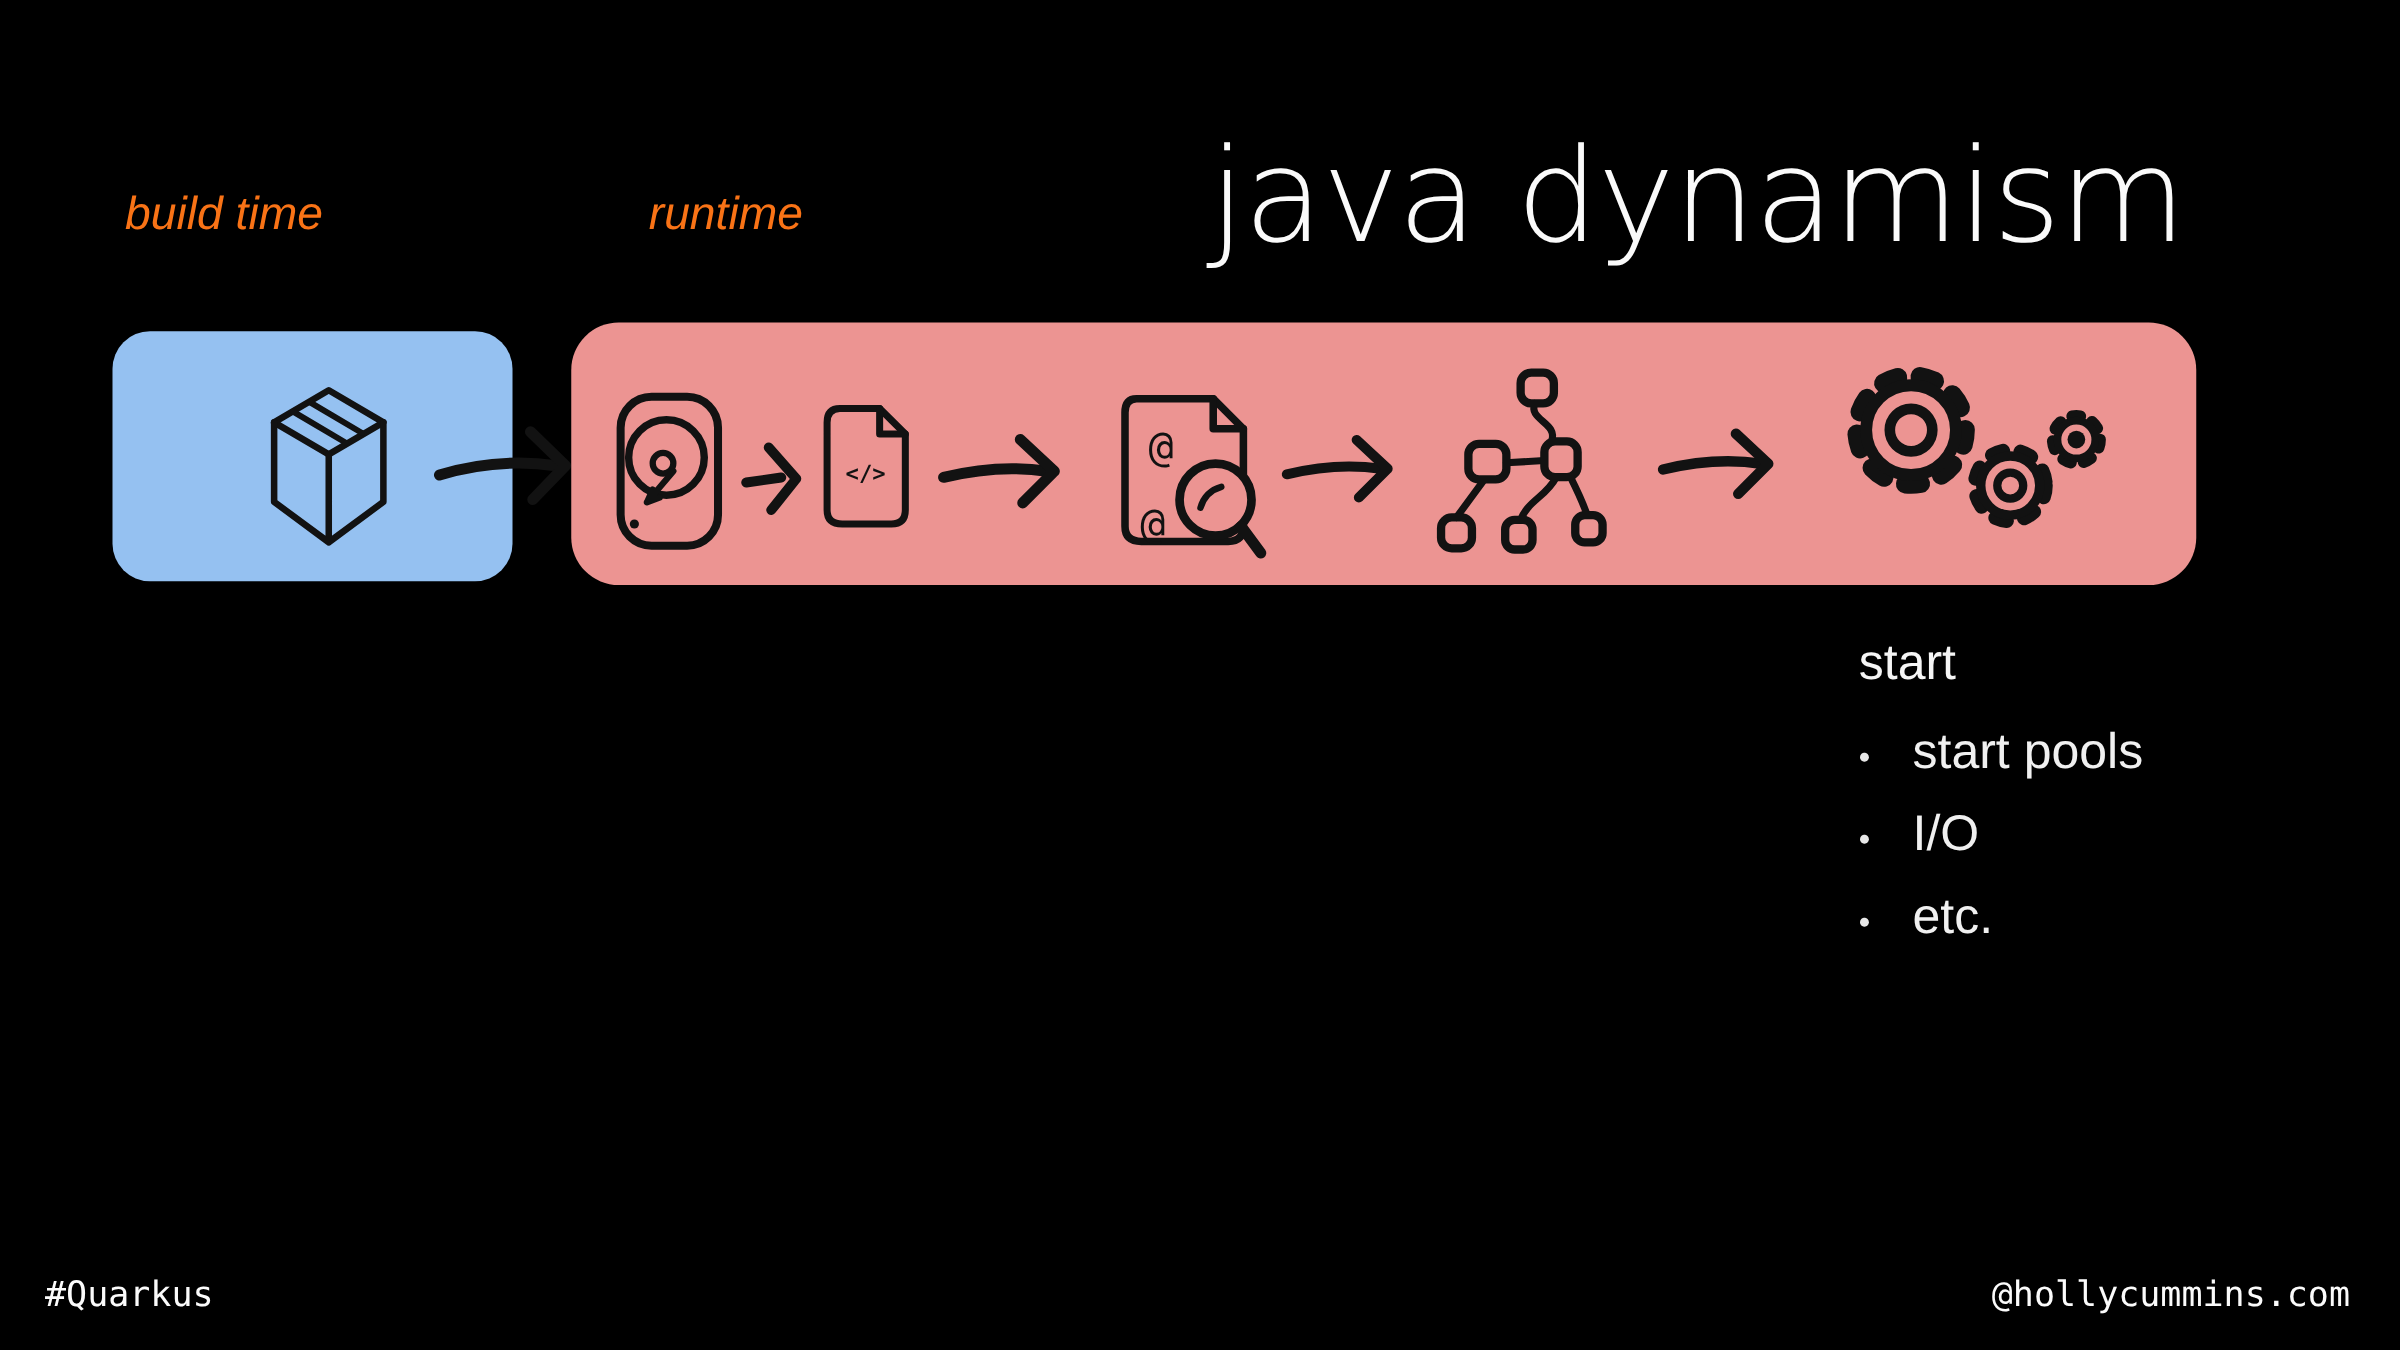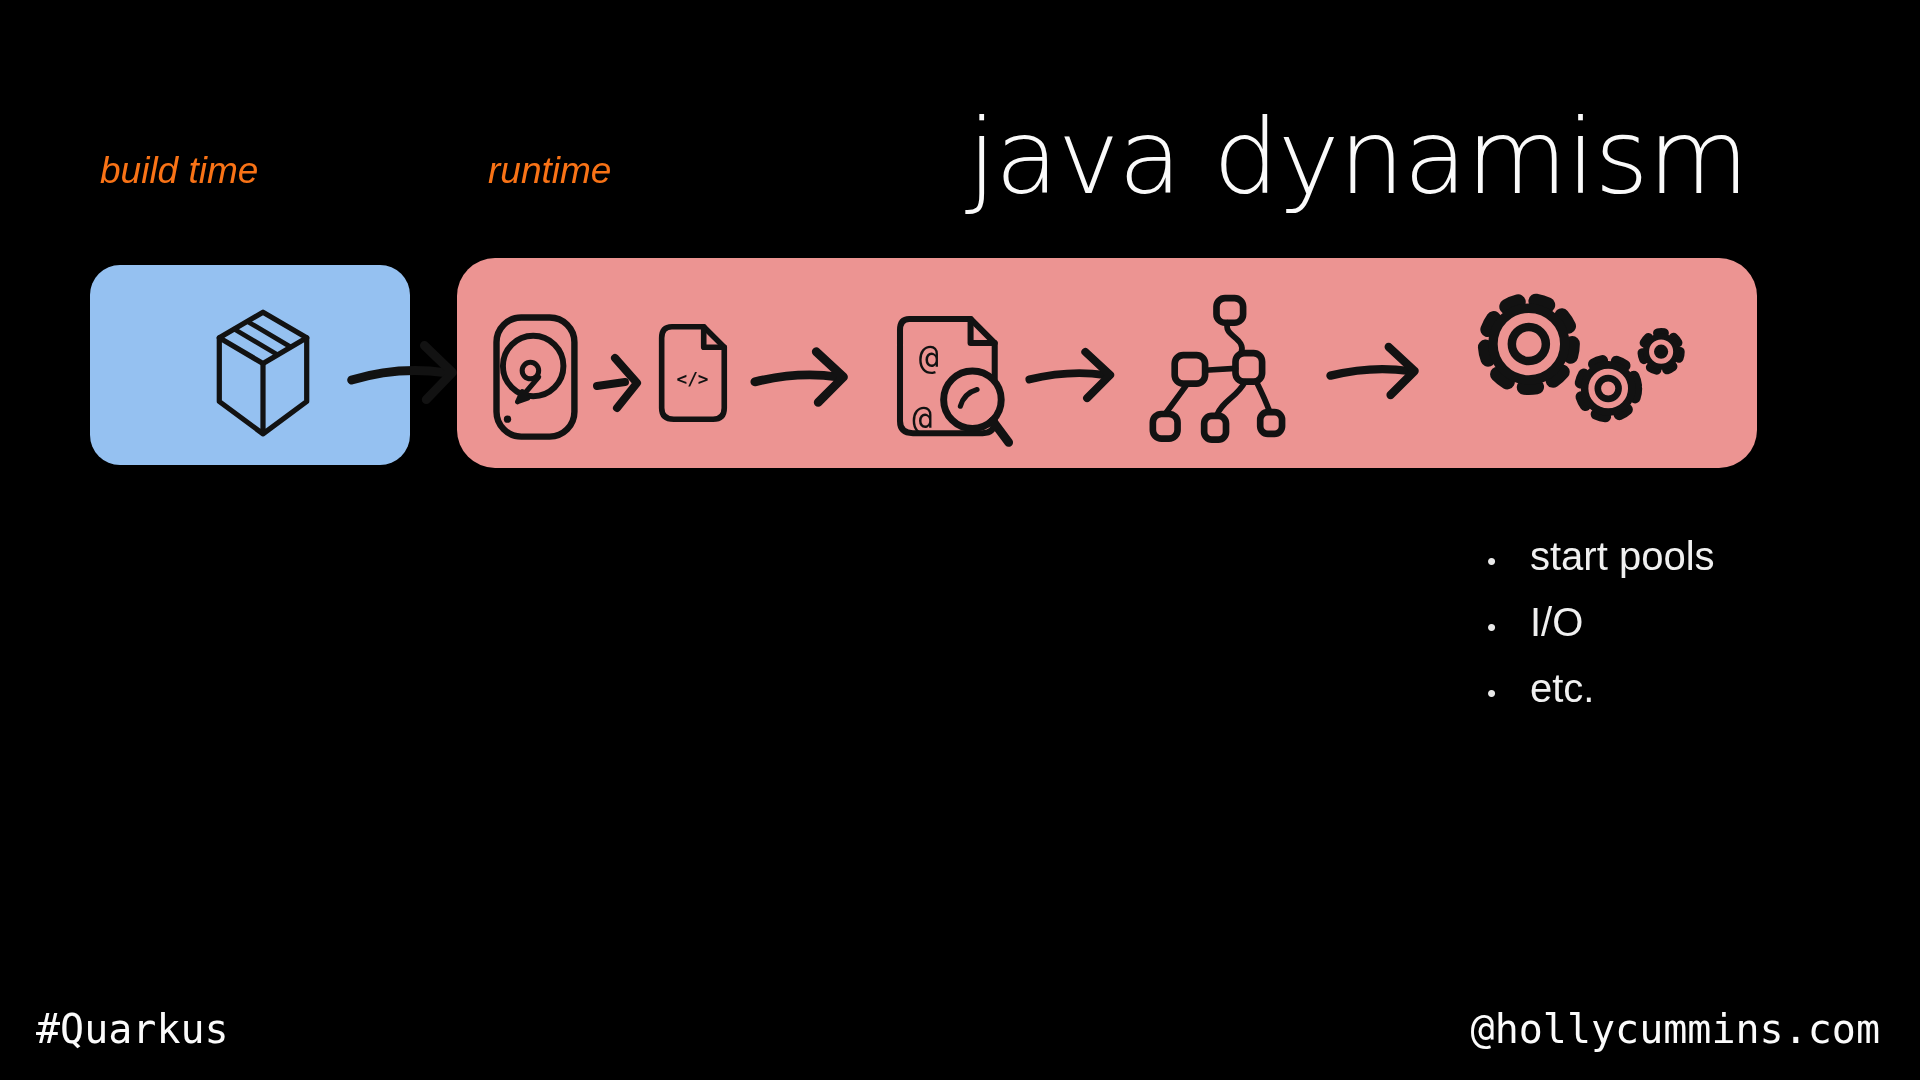--- a/index.html
+++ b/index.html
@@ -9,40 +9,40 @@
   }
   .title{
     position:absolute;top:28px;right:172px;font-size:104px;font-weight:200;
     color:#fafafa;letter-spacing:-1px;line-height:1.15;
     font-family:"DejaVu Sans","Liberation Sans",sans-serif;
   }
   .stage-label{
     position:absolute;top:150px;font-size:37px;font-style:italic;font-weight:300;color:#f97316;
   }
   .stage-label.build{left:100px;}
-  .stage-label.runtime{left:488px;}
+  .stage-label.runtime{left:519px;}
   .build-box{
     position:absolute;left:90px;top:265px;width:320px;height:200px;
     background:#95c1f1;border-radius:30px;
   }
   .runtime-box{
     position:absolute;left:457px;top:258px;width:1300px;height:210px;
     background:#ec9492;border-radius:38px;
   }
   .abs{position:absolute;}
   svg{display:block;overflow:visible;}
   .stroke{fill:none;stroke:#121212;stroke-linecap:round;stroke-linejoin:round;}
   .start-block{position:absolute;left:1487px;top:508px;}
   .start-heading{font-size:40px;font-weight:300;color:#f5f5f5;}
   .bullet-list{margin-top:26px;display:flex;flex-direction:column;}
   .bullet-row{display:flex;align-items:baseline;height:66px;font-size:40px;font-weight:300;color:#f0f0f0;}
   .bullet-row .dot{font-size:26px;width:43px;flex:none;color:#e8e8e8;}
   .footer-left,.footer-right{
     position:absolute;bottom:28px;font-family:"DejaVu Sans Mono","Liberation Mono",monospace;
-    font-size:40px;color:#fbfbfb;
+    font-size:28px;color:#fbfbfb;
   }
   .footer-left{left:36px;}
   .footer-right{right:40px;}
   .icon-text{font-family:"DejaVu Sans Mono","Liberation Mono",monospace;fill:#121212;}
 </style>
 </head>
 <body>
 
 <div id="slide">
 
@@ -138,20 +138,21 @@
       <g>
         <circle class="stroke" stroke-width="10" stroke-dasharray="7 11" cx="197" cy="80" r="20"></circle>
         <circle class="stroke" stroke-width="6.5" cx="197" cy="80" r="16"></circle>
         <circle cx="197" cy="80" r="7.5" fill="#121212"></circle>
       </g>
     </svg>
 
   </div>
 
   <div class="start-block">
+    <div class="start-heading">start</div>
     <div class="bullet-list">
       <div class="bullet-row">
         <span class="dot">•</span>
         <span>start pools</span>
       </div>
       <div class="bullet-row">
         <span class="dot">•</span>
         <span>I/O</span>
       </div>
       <div class="bullet-row">

